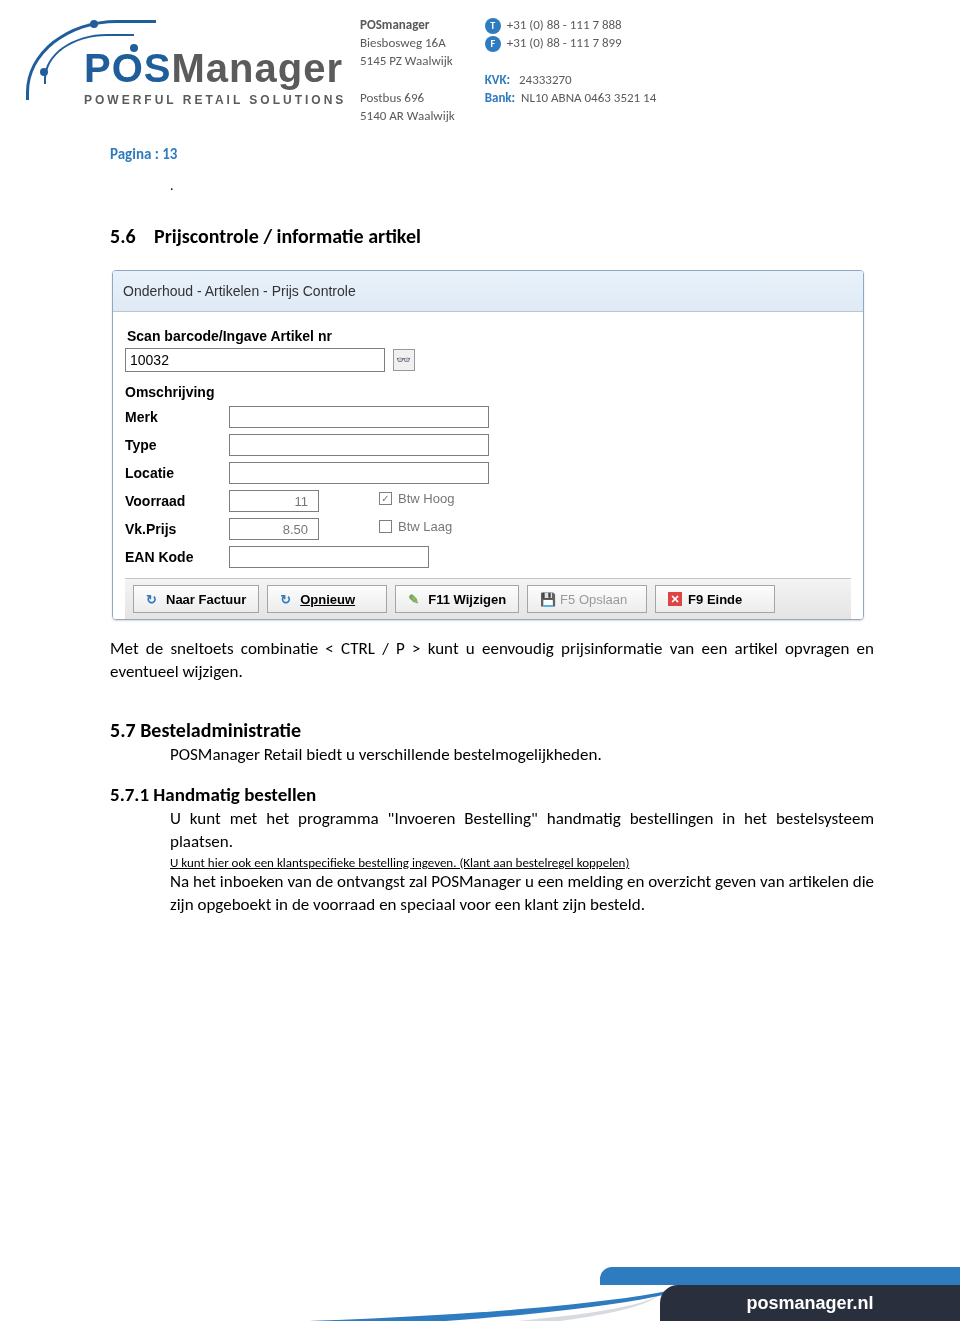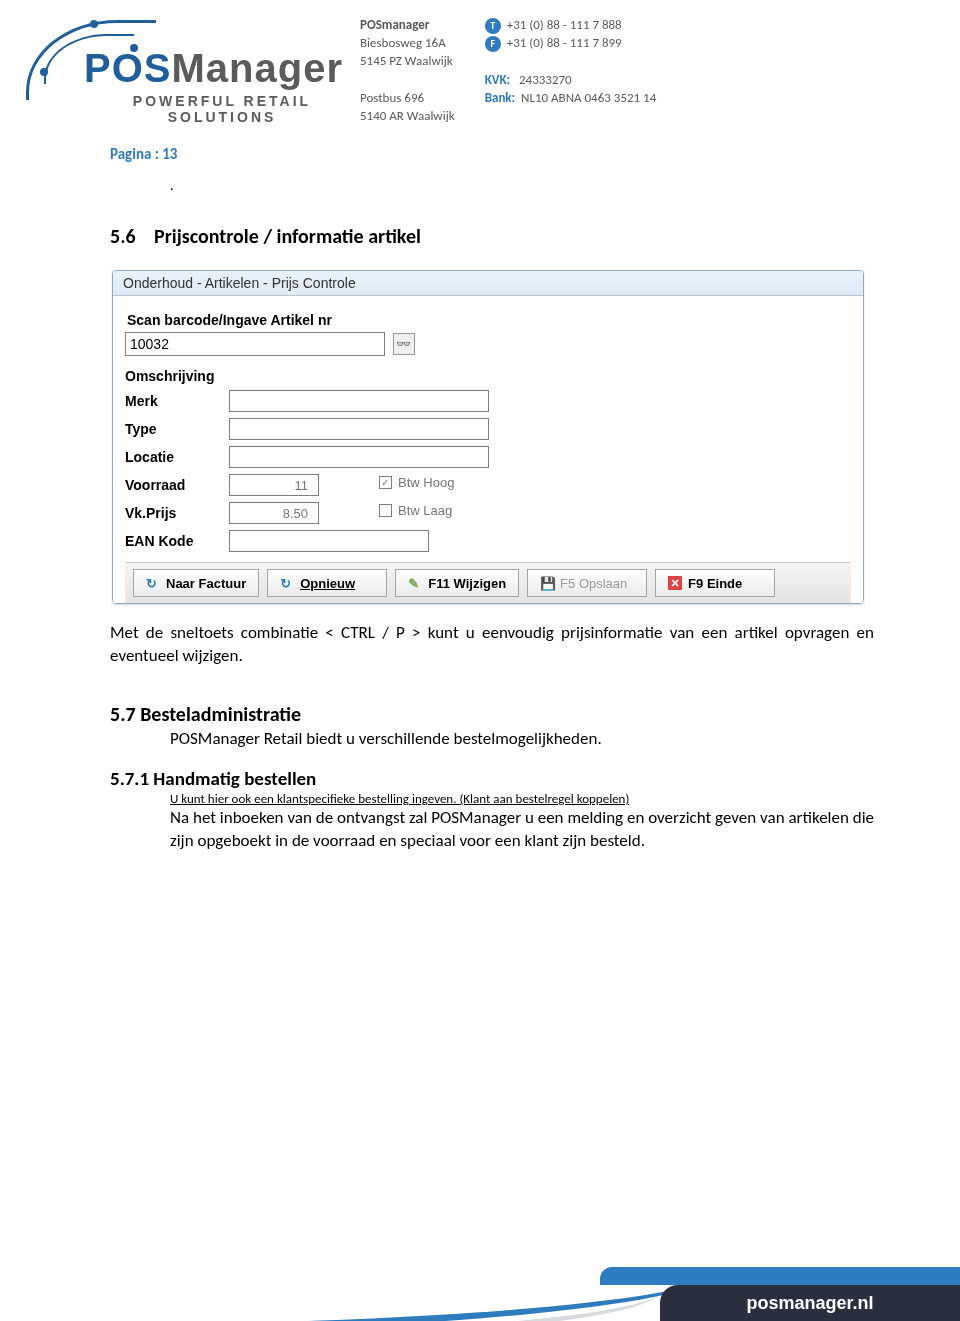--- a/index.html
+++ b/index.html
@@ -11,21 +11,21 @@
     position: relative;
     color: #000;
   }
   
   .header { padding: 10px 30px 0 30px; display: flex; align-items: flex-start; }
   .logo { width: 330px; padding-top: 8px; }
   .logo-graphic { position: relative; width: 330px; height: 90px; }
   .logo-text-pos { font-family: Tahoma, Arial, sans-serif; font-weight: 800; font-size: 40px; letter-spacing: 1px; }
   .logo-pos { color: #1f5e9b; }
   .logo-mgr { color: #5b5b5b; }
-  .logo-sub { font-family: Arial, sans-serif; font-size: 14px; color: #5b5b5b; letter-spacing: 3px; font-weight: 700; margin-top: 2px; text-align: center; }
+  .logo-sub { font-family: Arial, sans-serif; font-size: 12px; color: #5b5b5b; letter-spacing: 3px; font-weight: 700; margin-top: 2px; }
   .logo-arc {
     position: absolute; top: 2px; left: -4px; width: 130px; height: 80px;
     border-left: 3px solid #1f5e9b; border-top: 3px solid #1f5e9b;
     border-top-left-radius: 70% 90%;
     border-bottom: none; border-right: none;
   }
   .logo-arc2 {
     position: absolute; top: 16px; left: 14px; width: 90px; height: 50px;
     border-left: 2px solid #1f5e9b; border-top: 2px solid #1f5e9b;
     border-top-left-radius: 70% 90%;
@@ -53,21 +53,21 @@
   .h3 { font-size:20px; font-weight:700; margin-top: 34px; }
   .h4 { font-size:19px; font-weight:700; margin-top: 16px; }
   
   .window {
     margin: 22px 0 0 2px; width: 752px; border:1px solid #8faac0;
     border-radius:4px; overflow:hidden;
     box-shadow: 0 1px 2px rgba(0,0,0,.15);
   }
   .titlebar {
     background: linear-gradient(#e9f2fb, #dfeaf5);
-    padding: 4px 10px; font-family: Tahoma, Arial, sans-serif;
+    padding: 12px 10px; font-family: Tahoma, Arial, sans-serif;
     font-size: 14px; color:#333; border-bottom:1px solid #b7c7d6;
   }
   .win-body { background:#fff; padding:8px 12px 0 12px; font-family: Tahoma, Arial, sans-serif; font-size:14px; }
   .scan-label { font-weight:700; margin: 8px 0 4px 2px; }
   .scan-row { display:flex; align-items:center; gap:8px; }
   .scan-input { width:260px; height:24px; border:1px solid #7e7e7e; font-size:14px; padding:1px 4px; font-family: Tahoma, Arial; background:#fff; }
   .search-btn { width:22px; height:22px; border:1px solid #999; background:#f0f0f0; display:flex; align-items:center; justify-content:center; font-size:12px; color:#555; }
   .form-grid { margin-top:12px; }
   .frow { display:flex; align-items:center; margin-bottom:6px; font-size:14px; }
   .flabel { width:104px; font-weight:700; color:#000; }
@@ -245,20 +245,21 @@
     </div>
   </div>
 
   <p class="para">Met de sneltoets combinatie &lt;  CTRL / P  &gt; kunt u eenvoudig prijsinformatie van een artikel opvragen en eventueel wijzigen.</p>
 
   <div class="h3">5.7 Besteladministratie</div>
   <p class="para indent" style="margin-top:2px;">POSManager Retail biedt u verschillende bestelmogelijkheden.</p>
 
   <div class="h4">5.7.1 Handmatig bestellen</div>
   <div class="indent" style="text-align:justify;">
+    <p class="para" style="margin-top:2px;">U kunt met het programma "Invoeren Bestelling" handmatig bestellingen in het bestelsysteem plaatsen.</p>
     <p style="font-size:13px; line-height:1.35;text-decoration:underline;">U kunt hier ook een klantspecifieke bestelling ingeven. (Klant aan bestelregel koppelen)</p>
     <p style="font-size:17px; line-height:1.35;">Na het inboeken van de ontvangst zal POSManager u een melding en overzicht geven van artikelen die zijn opgeboekt in de voorraad en speciaal voor een klant zijn besteld.</p>
   </div>
 
 </div>
 
 <div class="footer">
   <div class="footer-curve"></div>
   <div class="footer-curve2"></div>
   <div class="footer-stripe2"></div>

